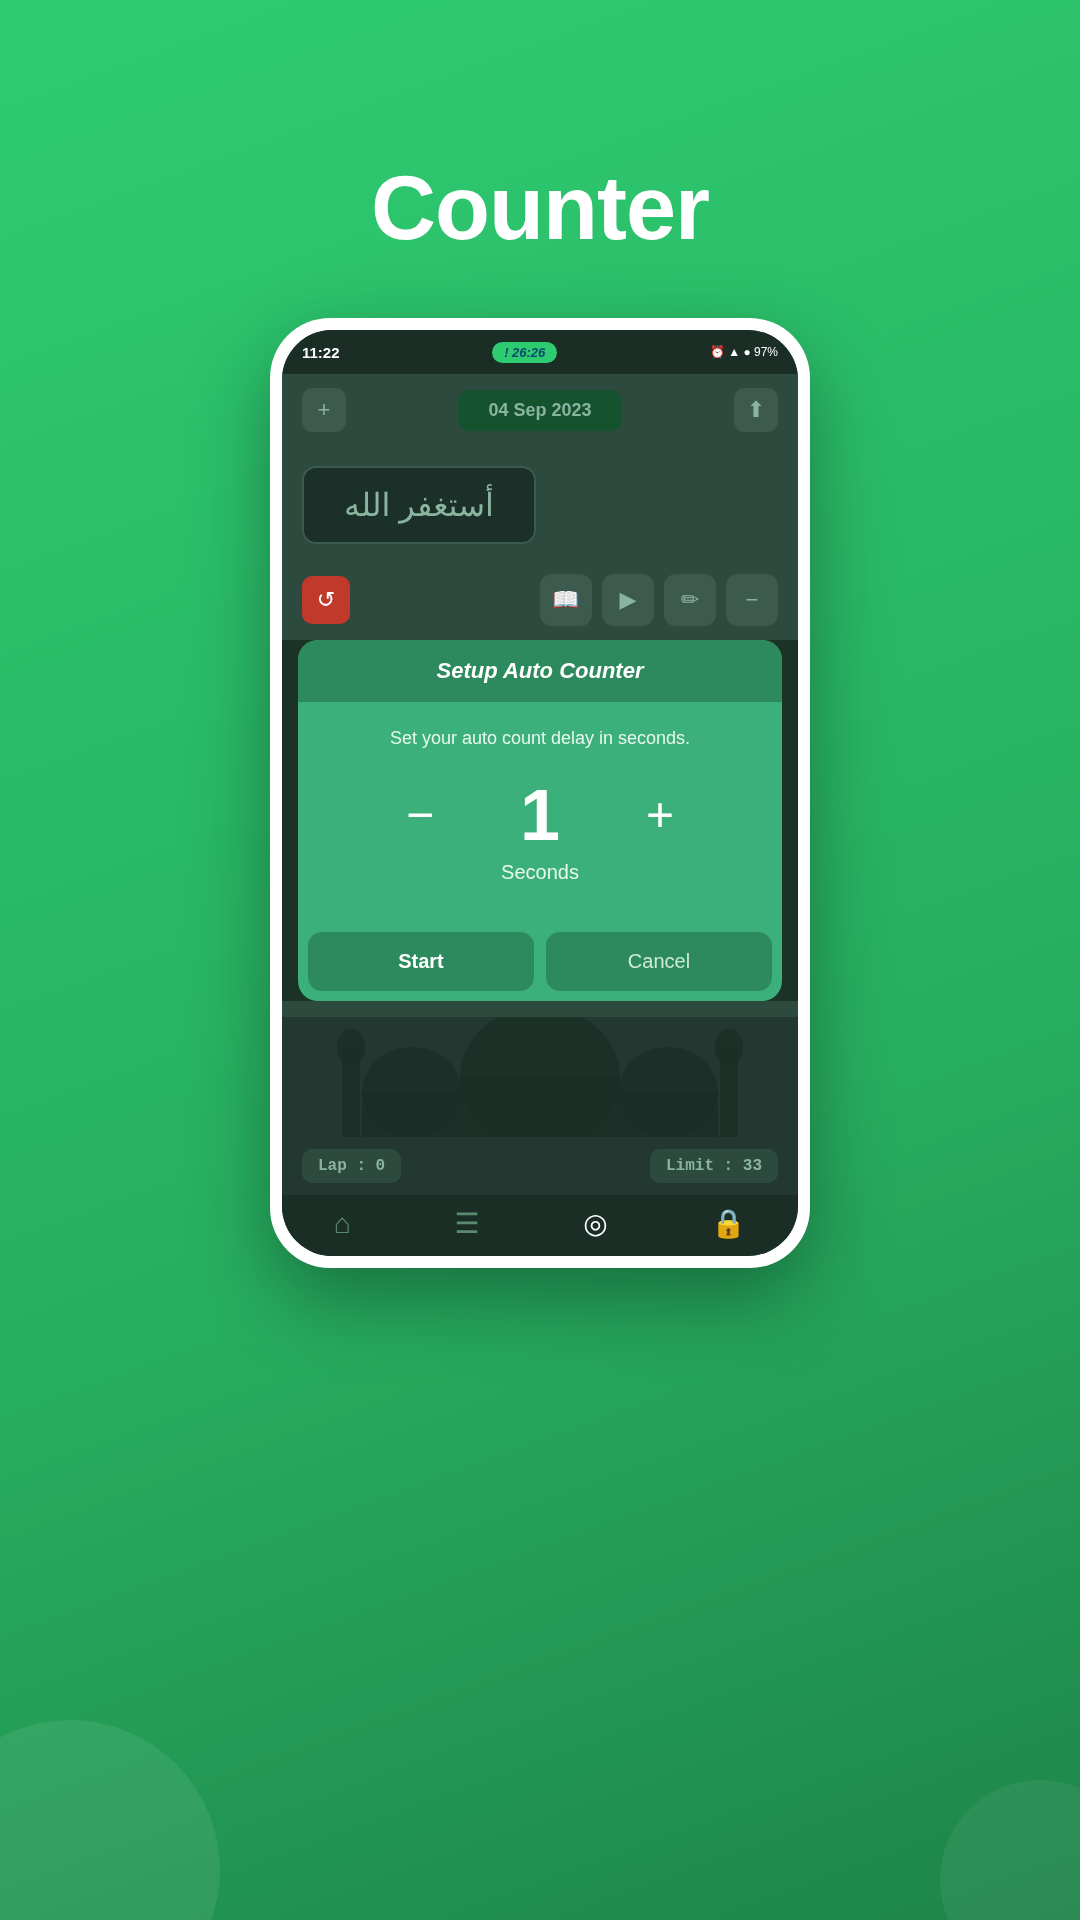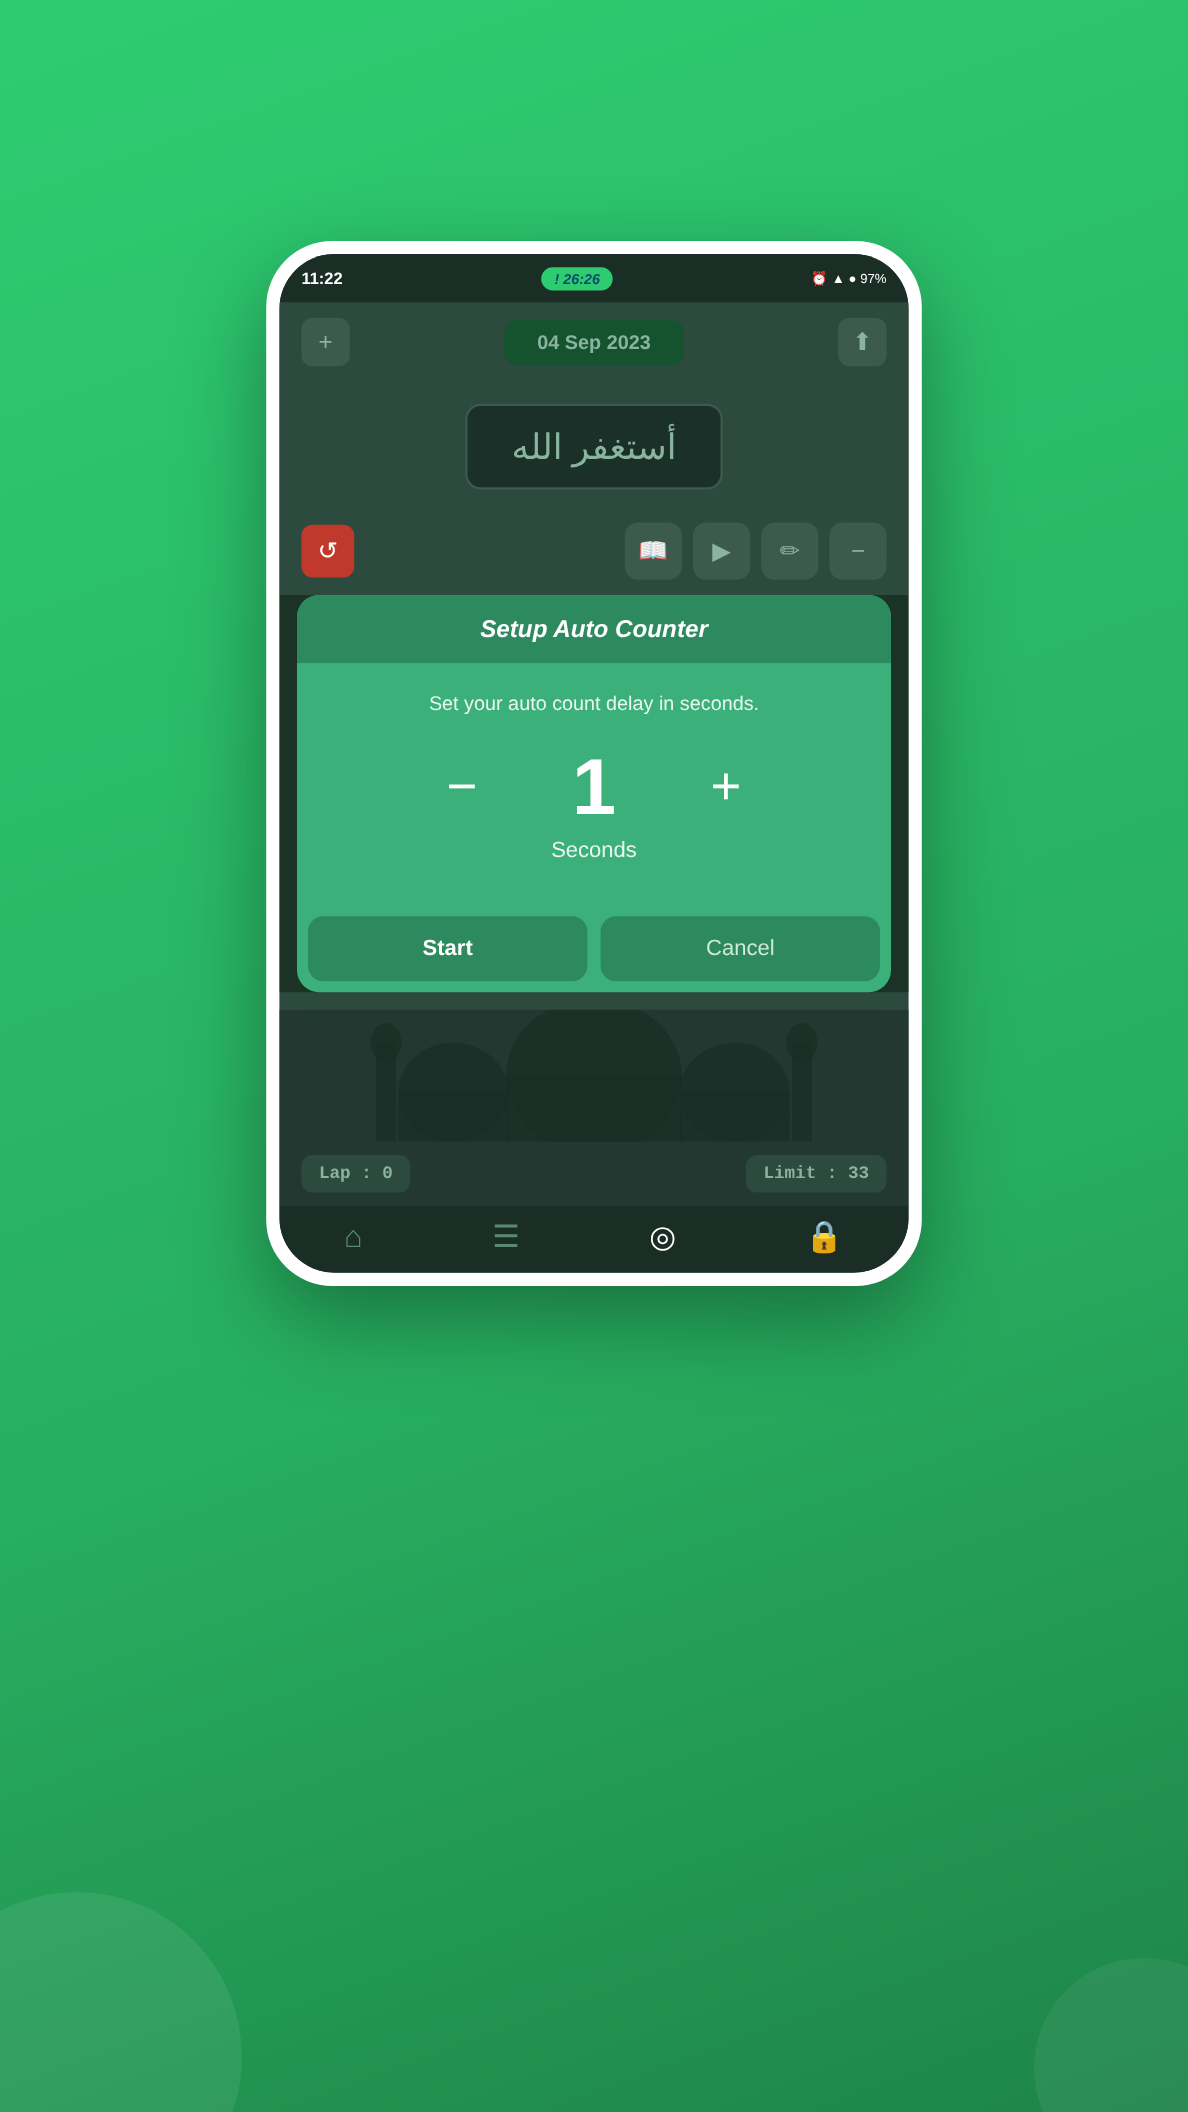--- a/index.html
+++ b/index.html
@@ -20,21 +20,21 @@
       font-size: 90px;
       font-weight: 900;
       text-align: center;
       margin-top: 60px;
       line-height: 1.1;
       letter-spacing: -1px;
     }
 
     .phone-wrapper {
       margin-top: 60px;
-      width: 596px;
+      width: 540px;
       background: #fff;
       border-radius: 60px;
       padding: 12px;
       box-shadow: 0 30px 80px rgba(0,0,0,0.35);
     }
 
     .phone-screen {
       width: 100%;
       border-radius: 50px;
       overflow: hidden;
@@ -103,21 +103,21 @@
       font-size: 18px;
       font-weight: 600;
       padding: 10px 30px;
       border-radius: 12px;
     }
 
     
     .arabic-area {
       background: #2d4a3e;
       display: flex;
-      justify-content: center;
+      justify-content: flex-start;
       padding: 20px;
     }
 
     .arabic-box {
       background: #1a3028;
       border: 2px solid #3d5a4e;
       border-radius: 14px;
       padding: 18px 40px;
       color: #8ab4a0;
       font-size: 32px;
@@ -344,20 +344,21 @@
     }
   </style>
 </head>
 <body>
 
 <div class="bottom-deco"></div>
 <div class="bottom-deco2"></div>
 
 <div class="page-title">
   <br>
+  <span>Counter</span>
 </div>
 
 <div class="phone-wrapper">
   <div class="phone-screen">
 
     <div class="status-bar">
       <span class="status-time">11:22</span>
       <span class="status-center">! 26:26</span>
       <span class="status-right">
         <span>⏰ ▲  ●  97%</span>

